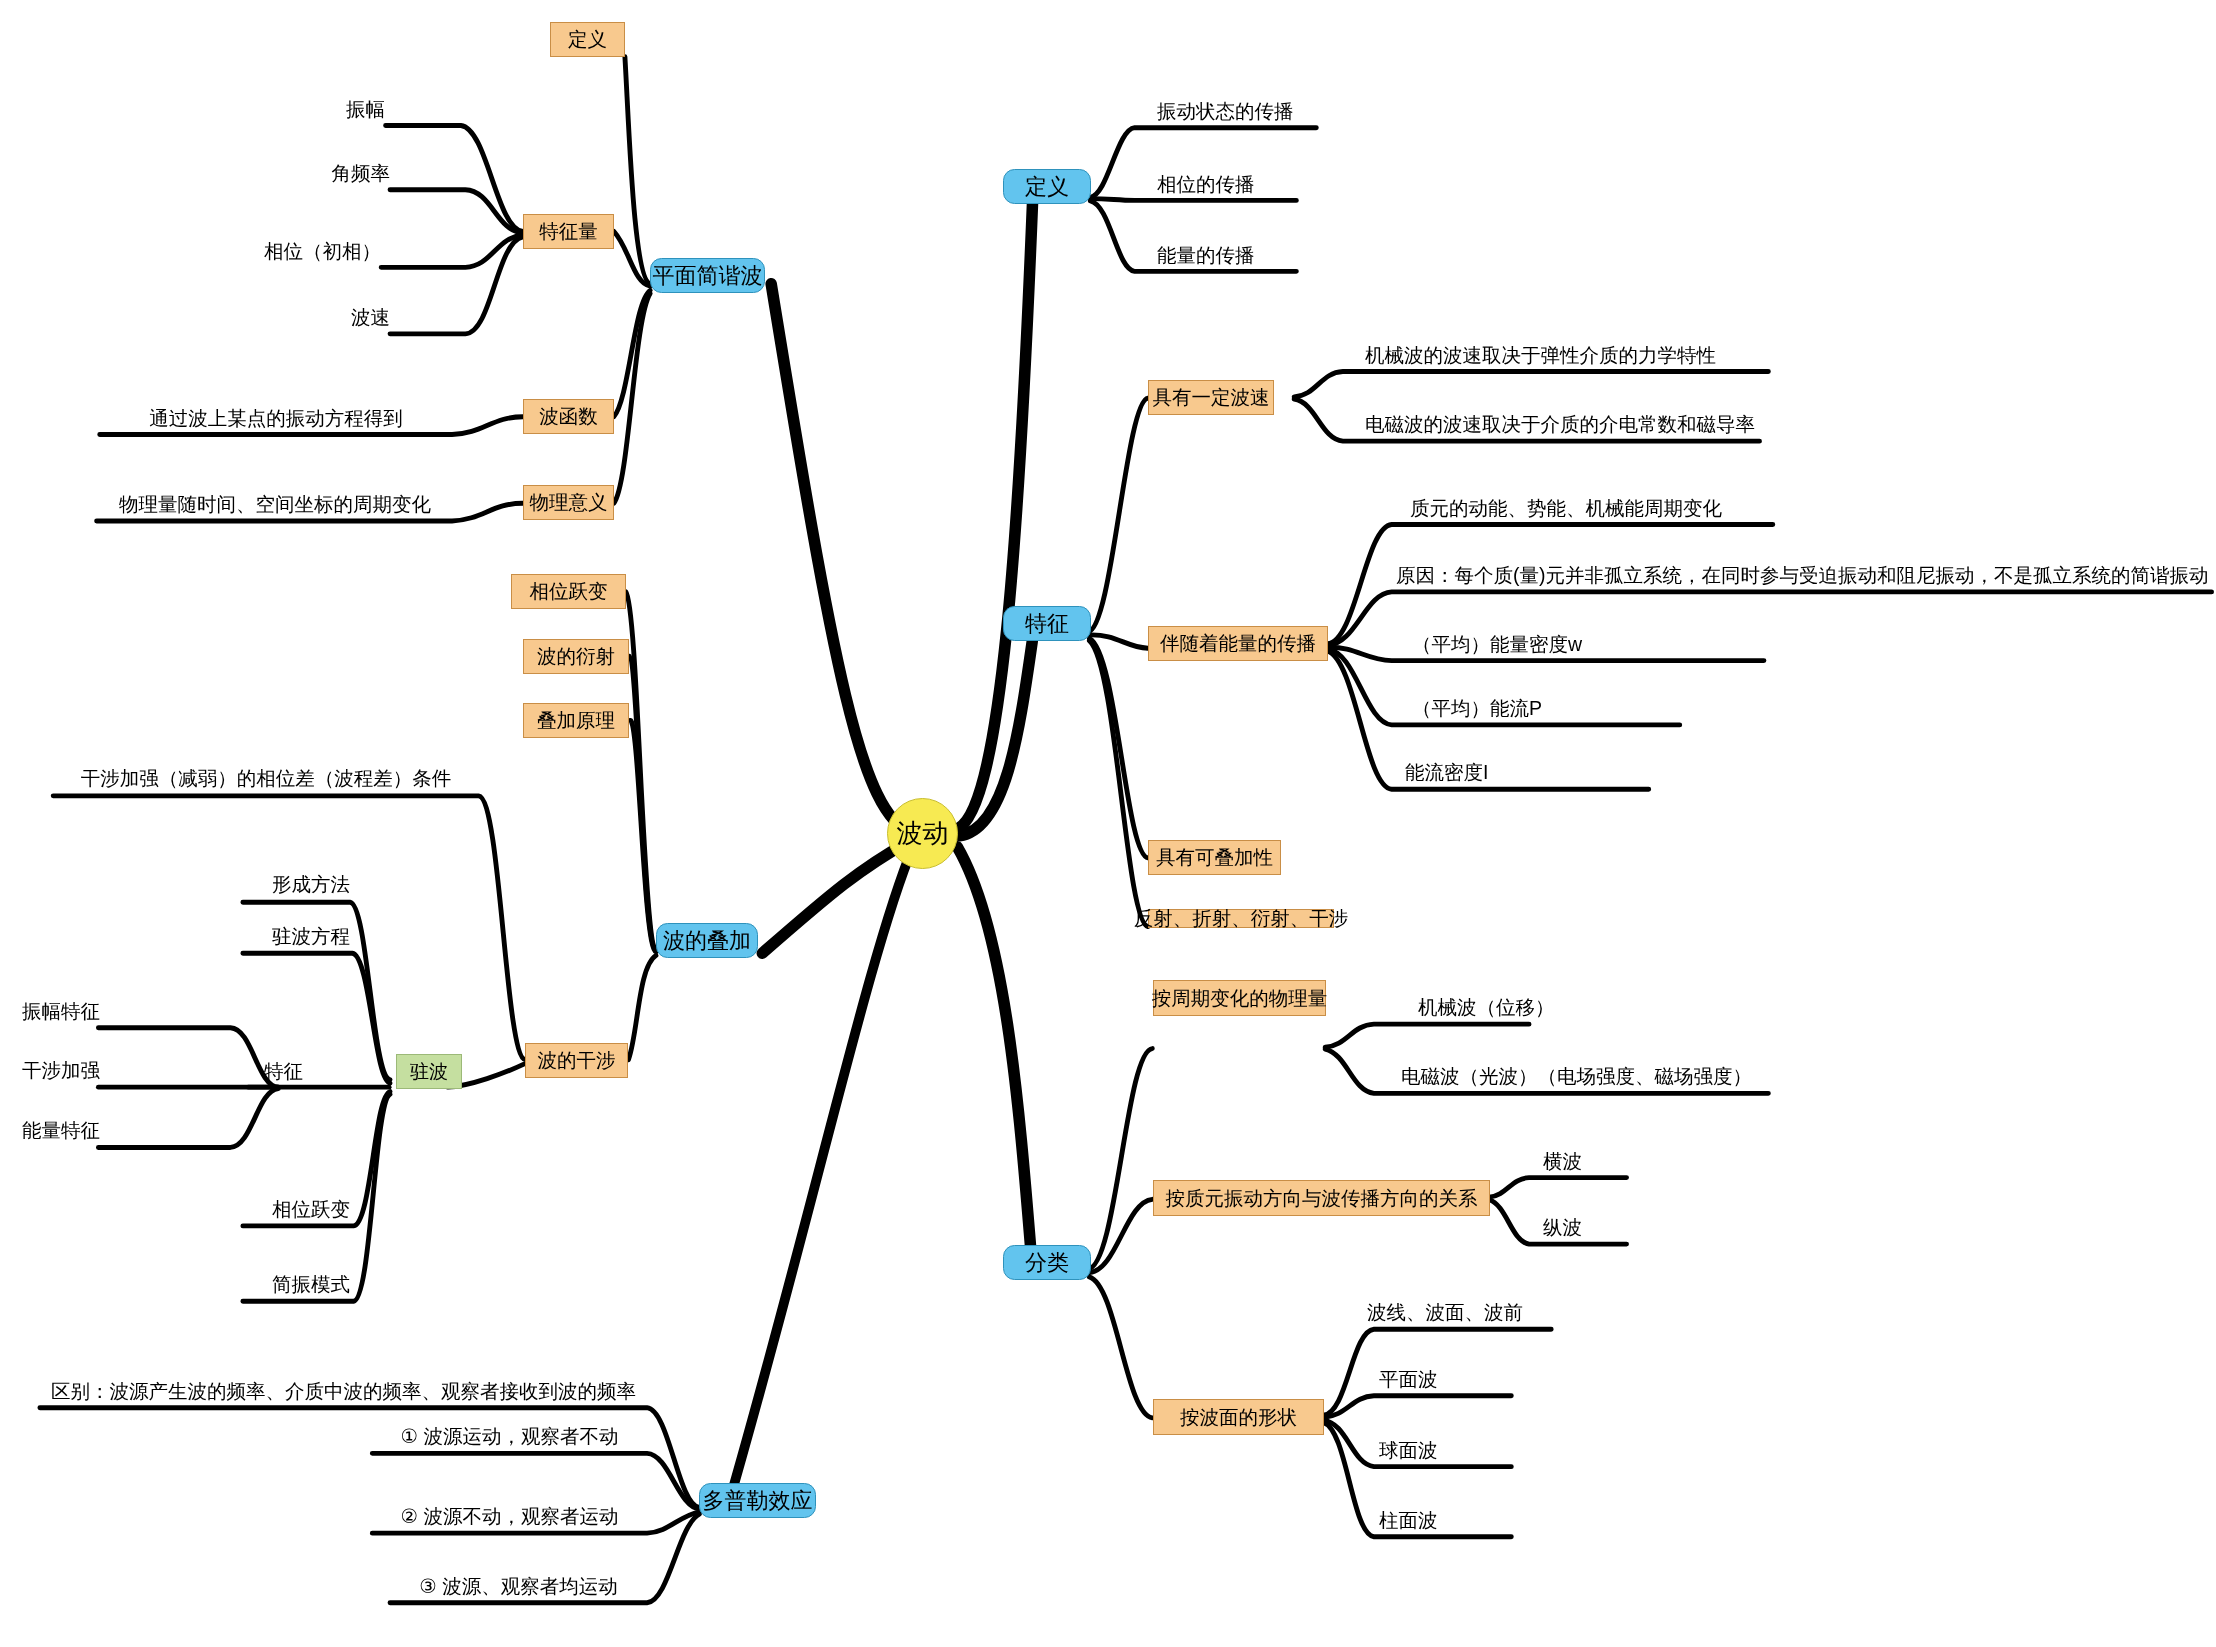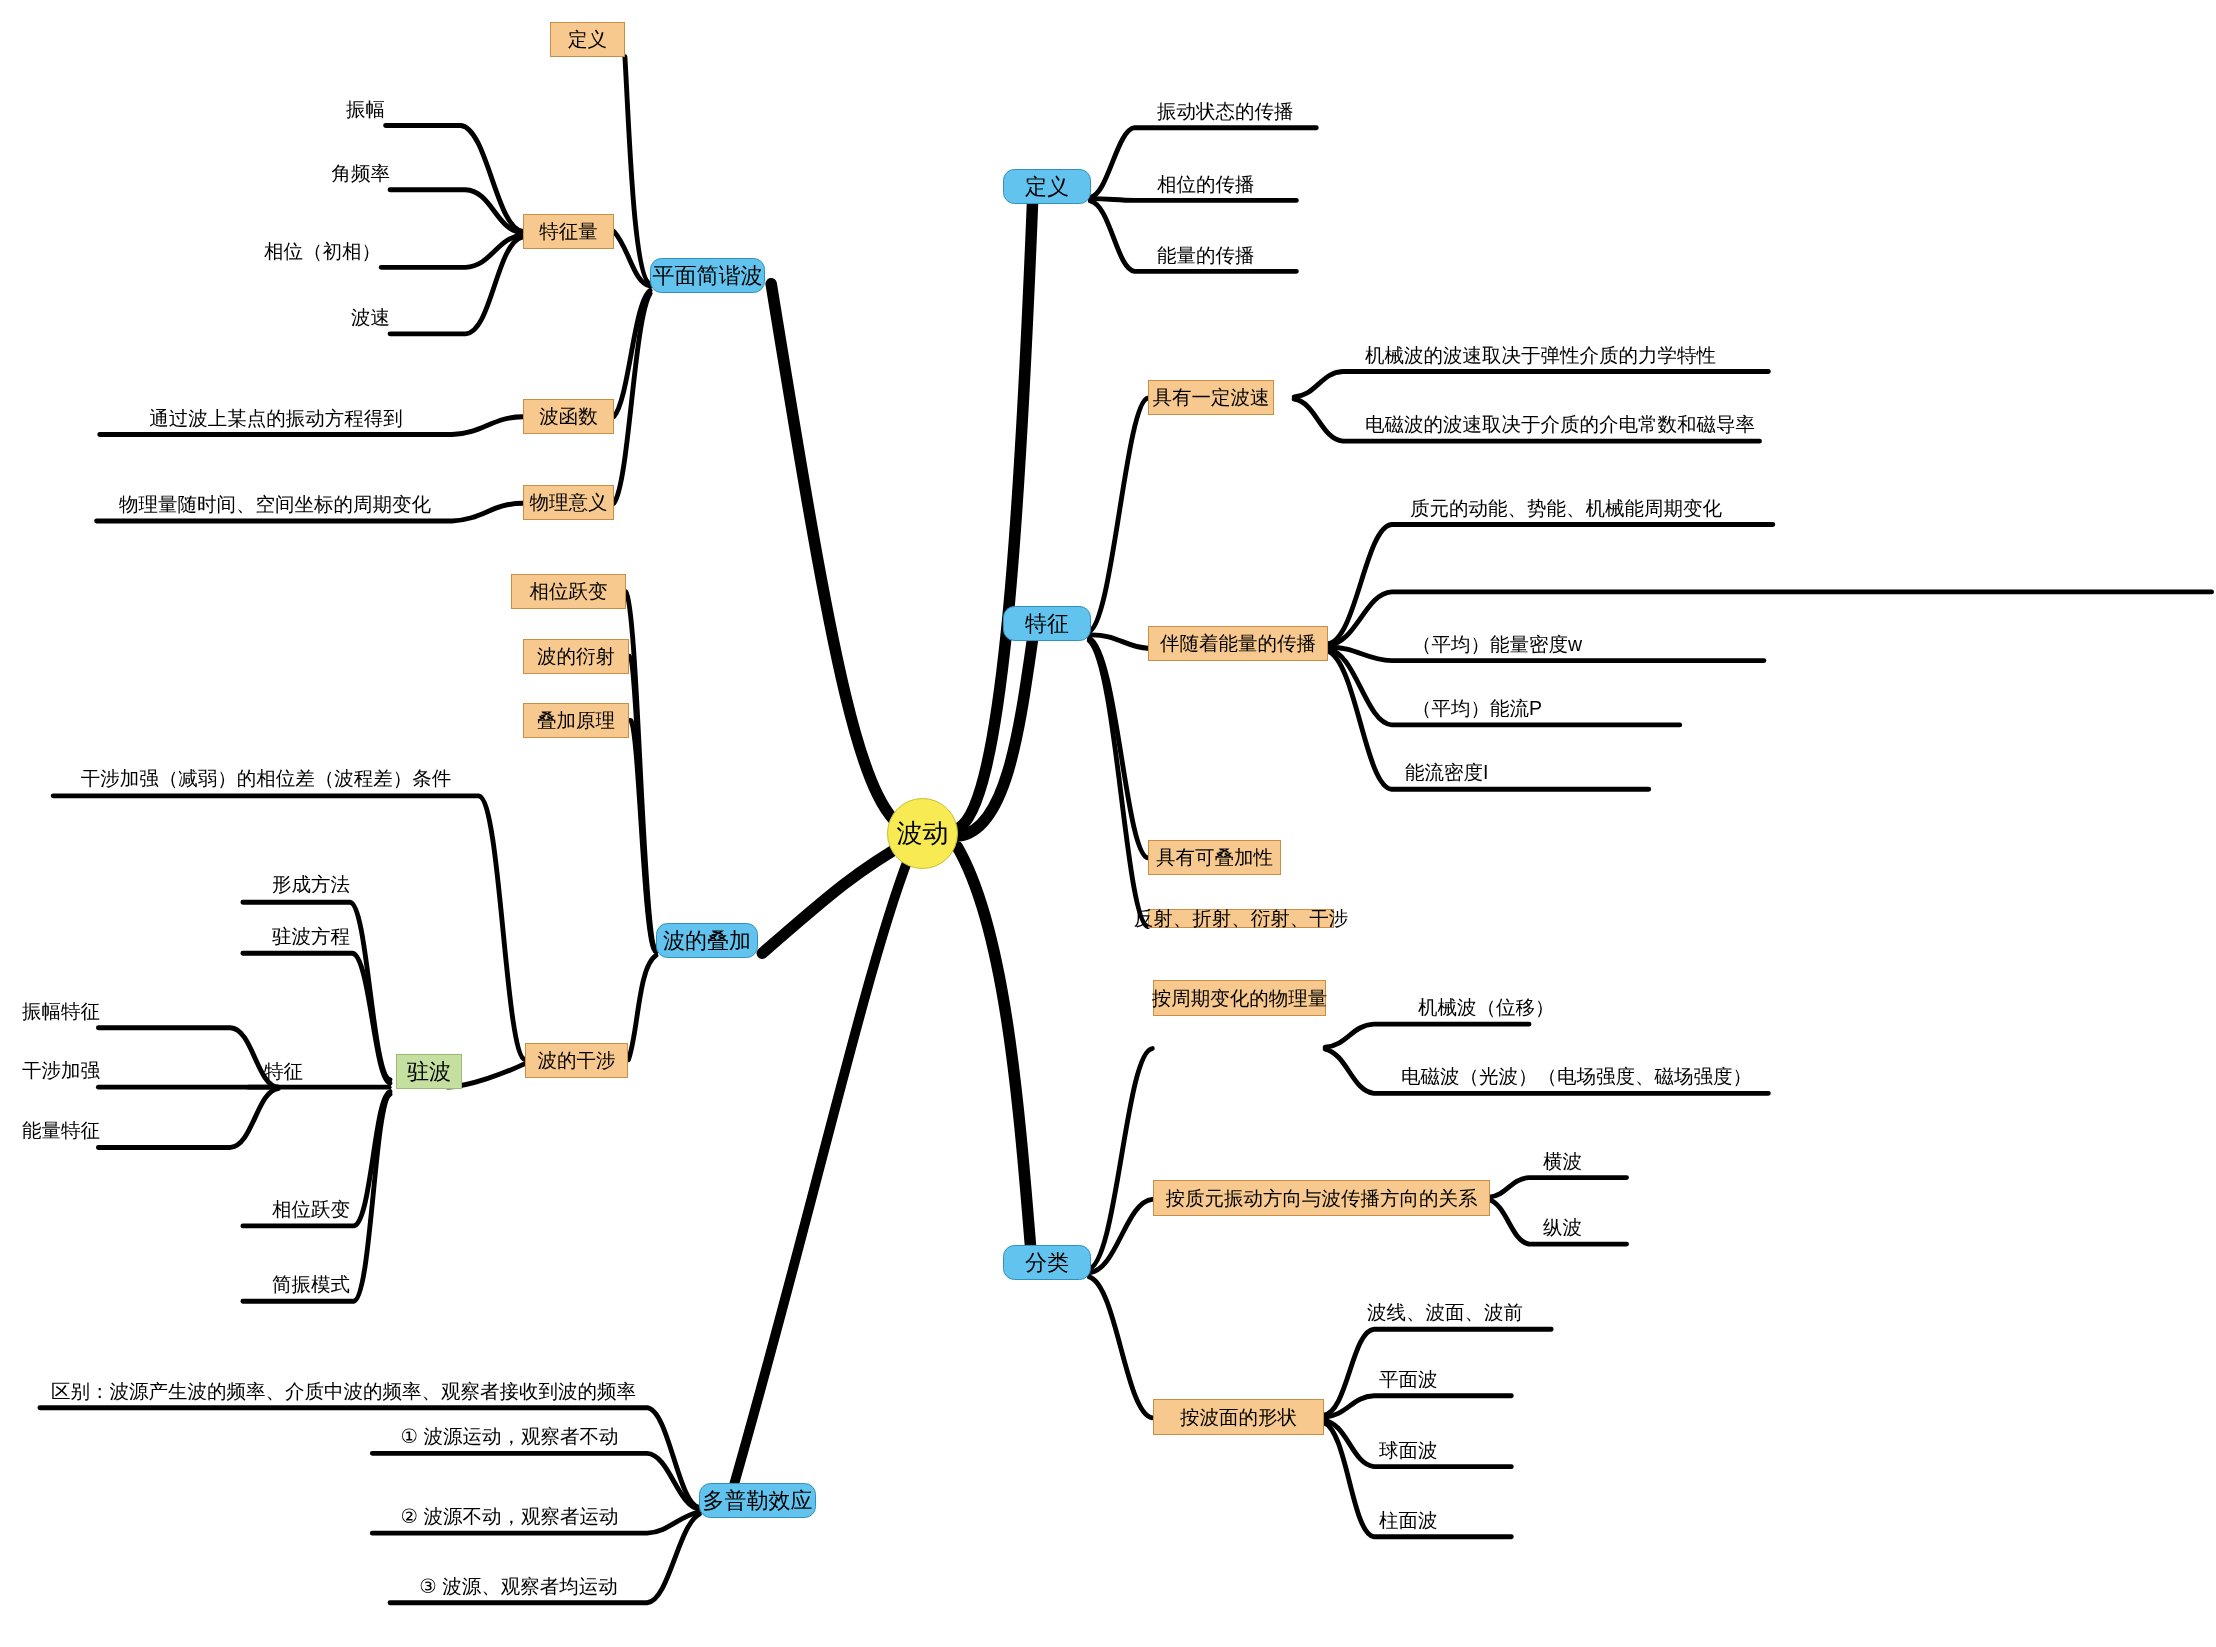--- a/index.html
+++ b/index.html
@@ -5,21 +5,21 @@
 <style>
   html,body{margin:0;padding:0;background:#ffffff;}
   body{font-family:"Liberation Sans","DejaVu Sans",sans-serif;}
   #stage{position:relative;width:2216px;height:1648px;background:#fff;overflow:hidden;}
   #links{position:absolute;left:0;top:0;width:2216px;height:1648px;}
   .node{position:absolute;box-sizing:border-box;display:flex;align-items:center;justify-content:center;
         text-align:center;color:#000000;line-height:1.05;white-space:nowrap;}
   .root{background:#F7EA52;border:1.3px solid #C9BE2E;border-radius:50%;font-size:26px;}
   .branch{background:#62C4EE;border:1.3px solid #2E92BC;border-radius:11.5px;font-size:22px;}
   .sub{background:#F8C98E;border:1.3px solid #C98E46;border-radius:0;font-size:19.5px;}
-  .green{background:#C5DFA0;border:1.3px solid #9CB978;border-radius:0;font-size:22px;}
+  .green{background:#C5DFA0;border:1.3px solid #9CB978;border-radius:0;font-size:19px;}
   .leaf{position:absolute;font-size:19.5px;color:#000;white-space:nowrap;line-height:1;}
   .leaf.r{text-align:left;}
   .leaf.l{text-align:right;}
 </style>
 </head>
 <body>
 
 <div id="stage">
 
   <svg id="links" viewBox="0 0 5000 3717" preserveAspectRatio="none">
@@ -223,20 +223,21 @@
   <div class="leaf l" style="left:390px;top:1577px;width:257px;text-align:center;">③ 波源、观察者均运动</div>
 
   <div class="leaf r" style="left:1157px;top:102px;">振动状态的传播</div>
   <div class="leaf r" style="left:1157px;top:175px;">相位的传播</div>
   <div class="leaf r" style="left:1157px;top:246px;">能量的传播</div>
 
   <div class="leaf r" style="left:1365px;top:346px;">机械波的波速取决于弹性介质的力学特性</div>
   <div class="leaf r" style="left:1365px;top:415px;">电磁波的波速取决于介质的介电常数和磁导率</div>
 
   <div class="leaf r" style="left:1410px;top:499px;">质元的动能、势能、机械能周期变化</div>
+  <div class="leaf r" style="left:1396px;top:566px;">原因：每个质(量)元并非孤立系统，在同时参与受迫振动和阻尼振动，不是孤立系统的简谐振动</div>
   <div class="leaf r" style="left:1412px;top:635px;">（平均）能量密度w</div>
   <div class="leaf r" style="left:1412px;top:699px;">（平均）能流P</div>
   <div class="leaf r" style="left:1405px;top:763px;">能流密度I</div>
 
   <div class="leaf r" style="left:1418px;top:998px;">机械波（位移）</div>
   <div class="leaf r" style="left:1401px;top:1067px;">电磁波（光波）（电场强度、磁场强度）</div>
 
   <div class="leaf r" style="left:1543px;top:1152px;">横波</div>
   <div class="leaf r" style="left:1543px;top:1218px;">纵波</div>
 

